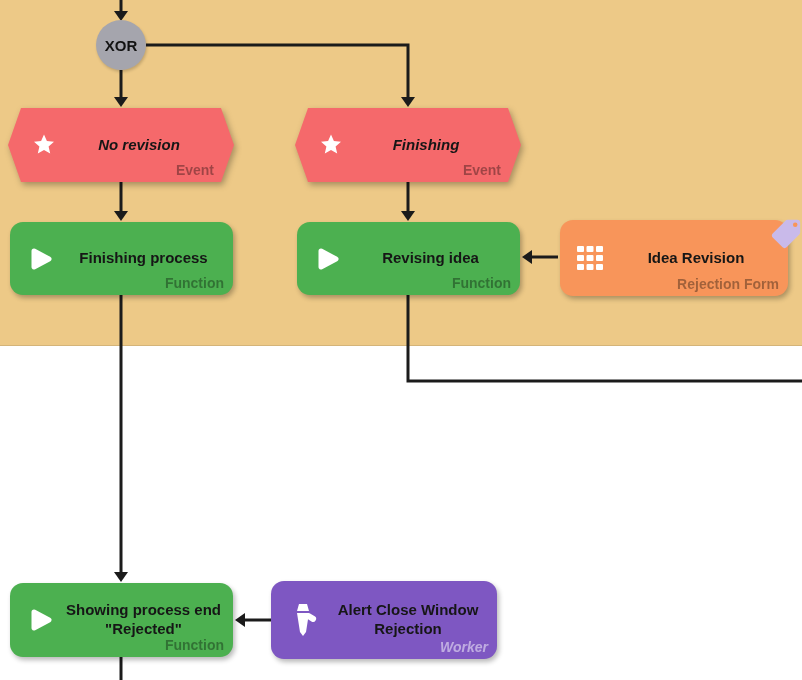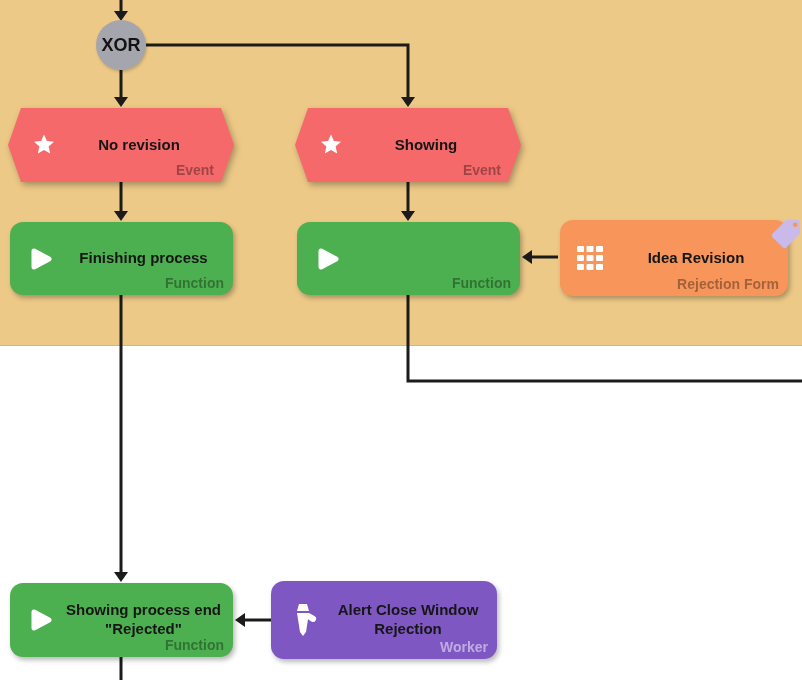--- a/index.html
+++ b/index.html
@@ -26,31 +26,31 @@
   .bg-function{background:#4cb050;}
   .bg-form{background:#f8955a;}
   .bg-worker{background:#7e57c2;}
   .icon{flex:0 0 auto;display:flex;align-items:center;justify-content:center;}
   .hex .icon{margin-left:24px;}
   .card .icon{margin-left:16px;}
   .title{
     flex:1 1 auto;text-align:center;font-weight:700;font-size:15px;color:#161616;
     line-height:1.26;padding:0 10px;
   }
-  .hex .title{padding-right:22px;}
+  .hex .title{padding-right:22px;font-style:italic;}
   .type{
     position:absolute;font-weight:700;font-size:14px;color:rgba(0,0,0,0.35);
     bottom:4px;right:9px;white-space:nowrap;
   }
   .hex .type{right:20px;}
-  .type-light{color:rgba(255,255,255,0.50);}
+  .type-light{color:rgba(255,255,255,0.50);font-style:italic;}
   #xor{
     position:absolute;left:96px;top:20px;width:50px;height:50px;border-radius:50%;
     background:#a5a5ad;display:flex;align-items:center;justify-content:center;
-    font-weight:700;font-size:18px;color:#131313;box-shadow:1px 2px 3px rgba(0,0,0,0.18);
+    font-weight:700;font-size:15px;color:#131313;box-shadow:1px 2px 3px rgba(0,0,0,0.18);
   }
   .tagicon{position:absolute;top:-3px;right:-15px;width:34px;height:34px;}
 </style>
 </head>
 <body>
 
 <div id="canvas">
 
   <div id="band"></div>
 
@@ -111,21 +111,21 @@
     </div>
   </div>
 
   <div class="node hexwrap" style="left:295px;top:108px;width:226px;height:74px">
     <div class="hex bg-event">
       <span class="icon">
         <svg width="24" height="24" viewBox="0 0 24 24" fill="#ffffff">
           <path d="M12 1.6 L14.9 8.1 L22 8.8 L16.6 13.6 L18.2 20.6 L12 16.9 L5.8 20.6 L7.4 13.6 L2 8.8 L9.1 8.1 Z"></path>
         </svg>
       </span>
-      <span class="title">Showing</span>
+      <span class="title">Finishing</span>
       <span class="type">Event</span>
     </div>
   </div>
 
   <div class="node" style="left:10px;top:222px;width:223px;height:73px">
     <div class="card bg-function">
       <span class="icon">
         <svg width="28" height="28" viewBox="0 0 28 28">
           <path d="M8 6 L23 14 L8 22 Z" fill="#ffffff" stroke="#ffffff" stroke-width="5" stroke-linejoin="round"></path>
         </svg>
@@ -135,20 +135,21 @@
     </div>
   </div>
 
   <div class="node" style="left:297px;top:222px;width:223px;height:73px">
     <div class="card bg-function">
       <span class="icon">
         <svg width="28" height="28" viewBox="0 0 28 28">
           <path d="M8 6 L23 14 L8 22 Z" fill="#ffffff" stroke="#ffffff" stroke-width="5" stroke-linejoin="round"></path>
         </svg>
       </span>
+      <span class="title">Revising idea</span>
       <span class="type">Function</span>
     </div>
   </div>
 
   <div class="node" style="left:560px;top:220px;width:228px;height:76px">
     <div class="card bg-form">
       <span class="icon">
         <svg width="28" height="26" viewBox="0 0 28 26" fill="#ffffff">
           <rect x="1" y="1" width="7" height="6" rx="1"></rect>
           <rect x="10.5" y="1" width="7" height="6" rx="1"></rect>

